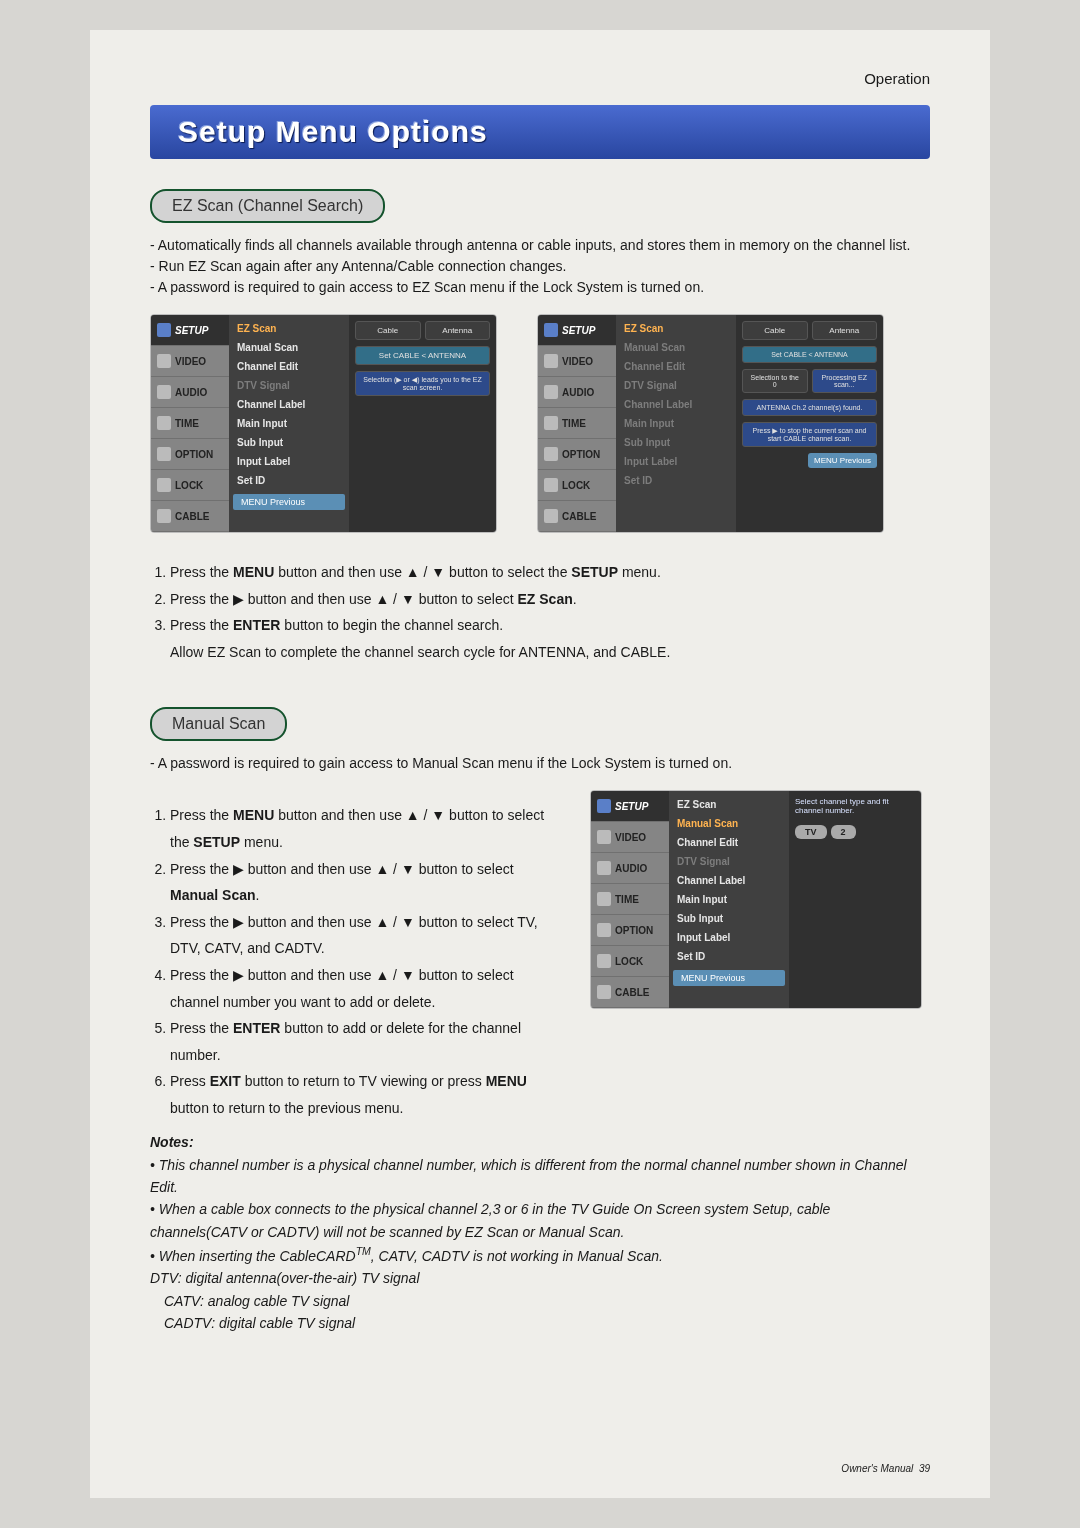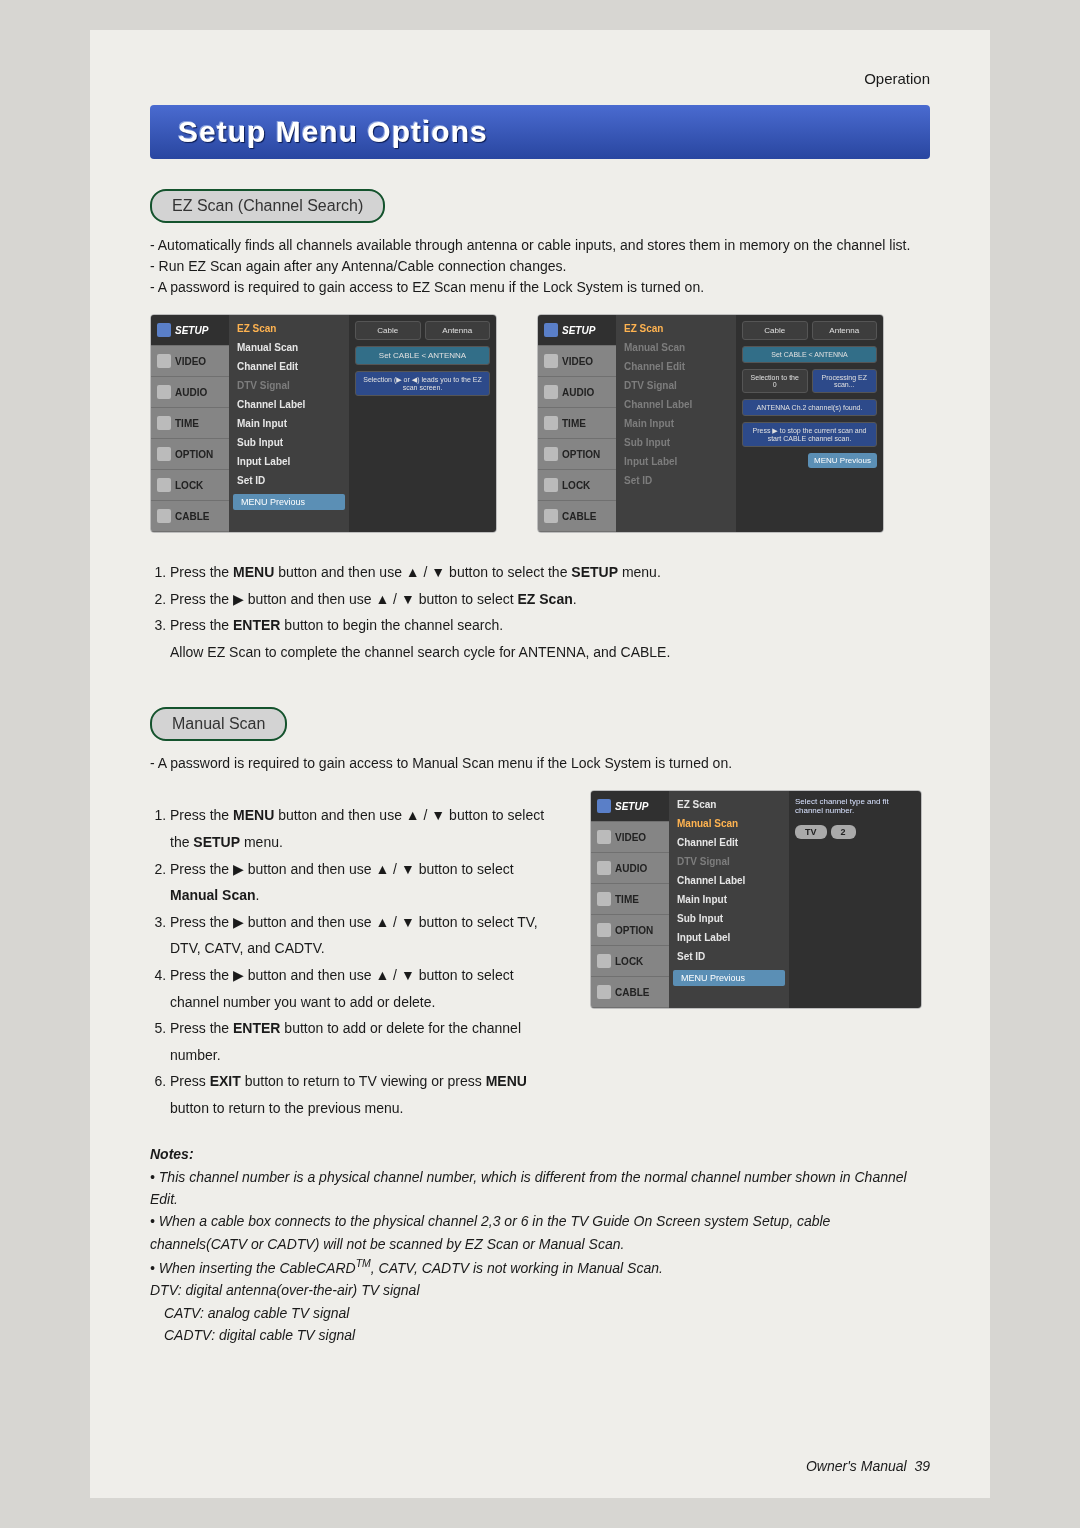--- a/index.html
+++ b/index.html
@@ -126,24 +126,24 @@
     flex:1;background:#303030;padding:6px;display:flex;flex-direction:column;gap:10px
   }
   .ms-right .sel{color:#d8e2ff;font-size:8px}
   .ms-right .chbox{display:flex;gap:4px}
   .ms-right .chbox div{background:#aaa;color:#222;padding:2px 10px;border-radius:6px;font-size:9px;font-weight:bold}
 
   .col2{display:flex;gap:30px;align-items:flex-start}
   .col2 .left{flex:1}
   .col2 .right{width:340px}
 
-  .notes-title{font-weight:bold;font-style:italic;font-size:14px;margin-top:12px}
+  .notes-title{font-weight:bold;font-style:italic;font-size:14px;}
   .notes{font-style:italic;font-size:14px;line-height:1.6;margin-top:4px}
   .notes p{margin:0}
-  .foot-line{position:absolute;right:60px;bottom:24px;font-style:italic;font-size:14px}
+  .foot-line{position:absolute;right:60px;bottom:24px;font-style:italic;font-size:10px}
   .b{font-weight:bold}
   .tm{font-size:0.75em;vertical-align:super}
 </style>
 </head>
 <body>
 
 <div class="page">
 
   <div class="op-head">Operation</div>
 

